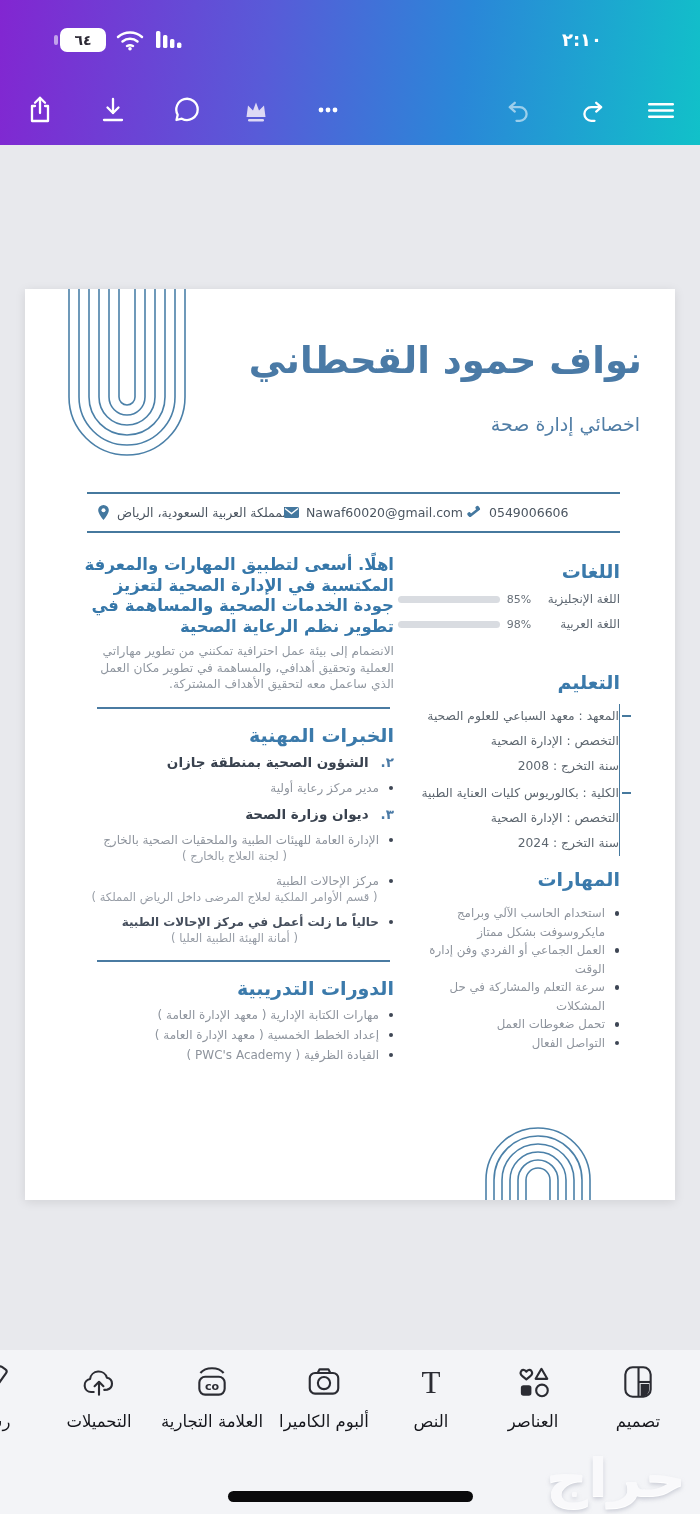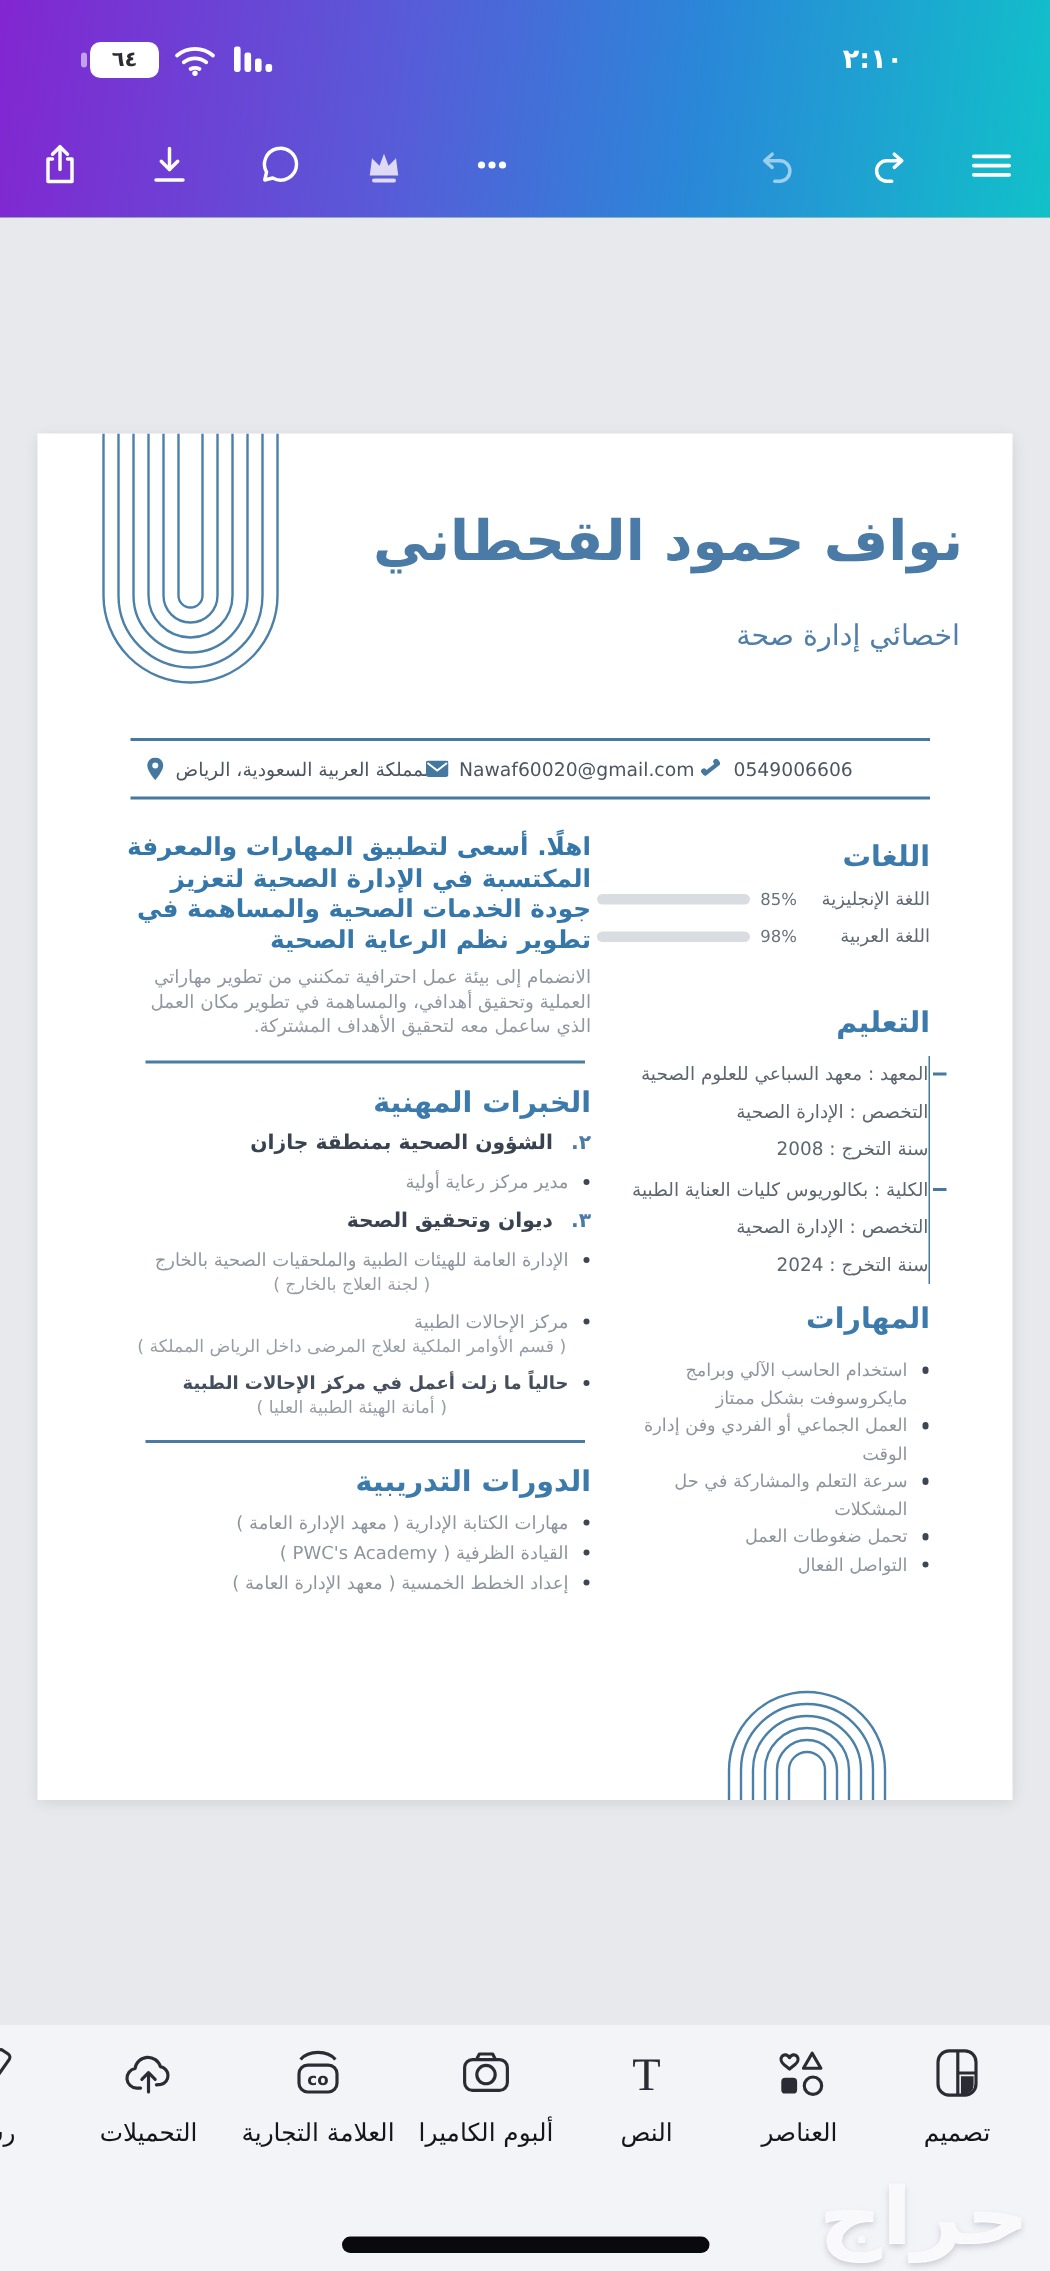--- a/index.html
+++ b/index.html
@@ -1,18 +1,18 @@
 <!DOCTYPE html>
 <html><head>
 <meta charset="utf-8">
 <style>
   html,body{margin:0;padding:0;background:#dfe0e4;}
   *{box-sizing:border-box;}
   #screen{position:relative;width:700px;height:1514px;overflow:hidden;
-          background:#15803d;font-family:"DejaVu Sans","Liberation Sans",sans-serif;}
+          background:#8b5cf6;font-family:"DejaVu Sans","Liberation Sans",sans-serif;}
 
   
   .app-header{position:absolute;top:0;left:0;width:700px;height:145px;
     background:linear-gradient(97deg,#8226d1 0%,#585bd8 38%,#2a87d8 66%,#11c1c9 100%);}
   .status-bar{position:absolute;top:26px;left:0;width:700px;height:30px;}
   .battery{position:absolute;left:60px;top:2px;width:46px;height:24px;background:#fff;
     border-radius:7px;display:flex;align-items:center;justify-content:center;}
   .batt-tip{position:absolute;left:-6px;top:7px;width:4px;height:10px;border-radius:2px;background:rgba(255,255,255,.55);}
   .batt-num{font-size:14px;font-weight:bold;color:#2d2a35;line-height:1;}
   .wifi{position:absolute;left:114px;top:2px;}
@@ -248,37 +248,37 @@
 
           <div class="exp-item">
             <div class="exp-title-row">
               <span class="exp-num">٢.</span><span>الشؤون الصحية بمنطقة جازان</span>
             </div>
             <div class="bullet">مدير مركز رعاية أولية</div>
           </div>
 
           <div class="exp-item">
             <div class="exp-title-row">
-              <span class="exp-num">٣.</span><span>ديوان وتحقيق الصحة</span>
+              <span class="exp-num">٣.</span><span>ديوان وزارة الصحة</span>
             </div>
             <div class="bullet">الإدارة العامة للهيئات الطبية والملحقيات الصحية بالخارج</div>
             <div class="sub-note">( لجنة العلاج بالخارج )</div>
             <div class="bullet">مركز الإحالات الطبية</div>
             <div class="sub-note">( قسم الأوامر الملكية لعلاج المرضى داخل الرياض المملكة )</div>
             <div class="bullet strong">حالياً ما زلت أعمل في مركز الإحالات الطبية</div>
             <div class="sub-note">( أمانة الهيئة الطبية العليا )</div>
           </div>
         </div>
 
         <div class="rule"></div>
         <h3 class="sec-heading">الدورات التدريبية</h3>
         <div class="course-list">
           <div class="bullet">مهارات الكتابة الإدارية ( معهد الإدارة العامة )</div>
+          <div class="bullet">إعداد الخطط الخمسية ( معهد الإدارة العامة )</div>
           <div class="bullet">القيادة الظرفية ( PWC's Academy )</div>
-          <div class="bullet">إعداد الخطط الخمسية ( معهد الإدارة العامة )</div>
         </div>
       </section>
 
       <section class="right-col">
         <h3 class="sec-heading">اللغات</h3>
         <div class="lang-rows">
           <div class="lang-row">
             <span class="lang-label">اللغة الإنجليزية</span>
             <span class="lang-pct ltr">85%</span>
             <span class="lang-bar"><span class="lang-fill" style="width: 85%;"></span></span>

